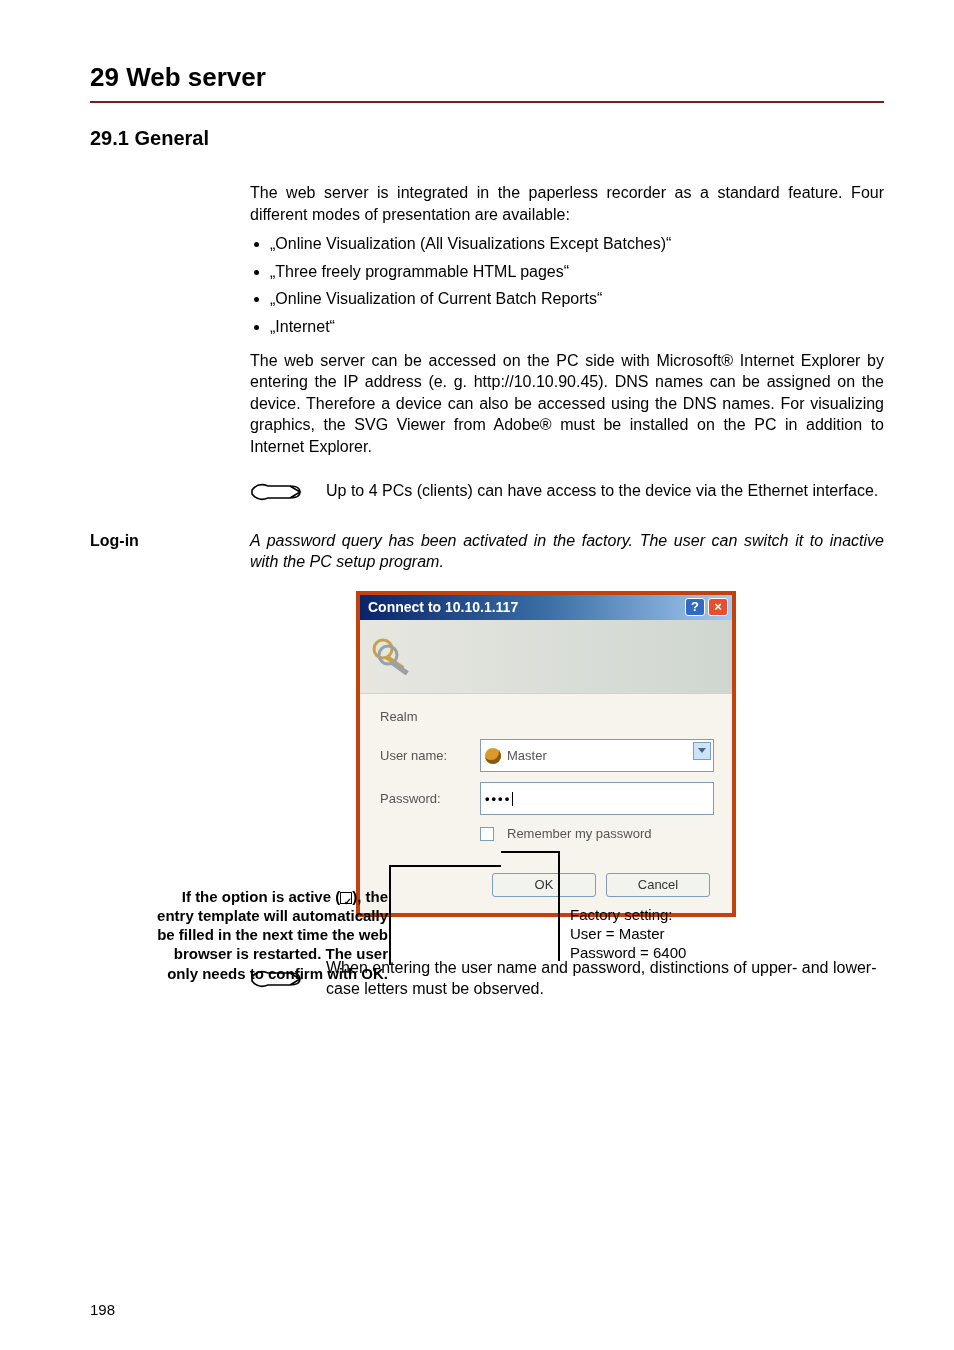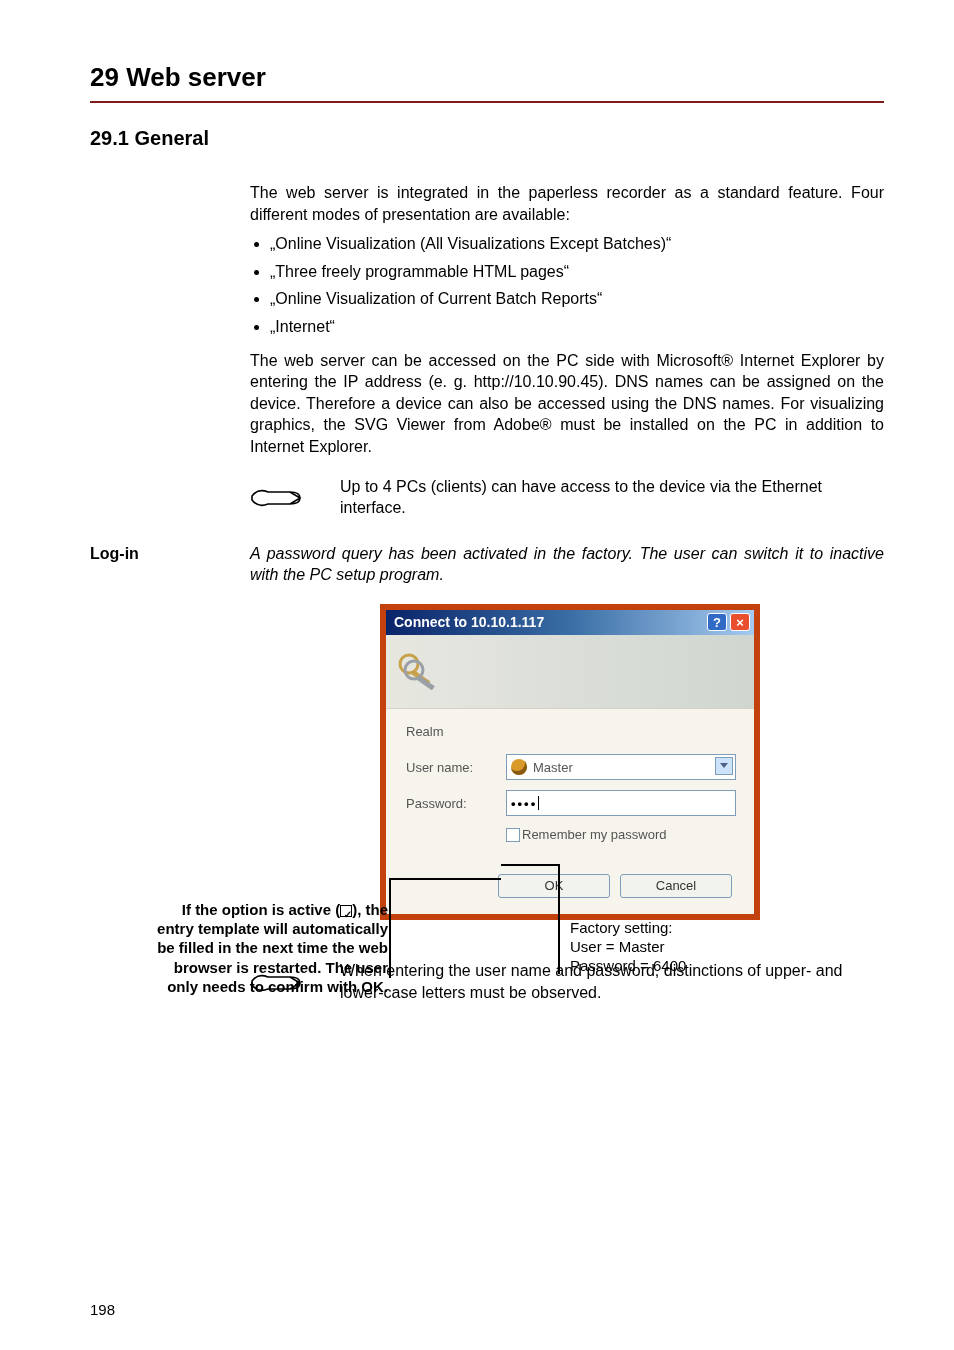--- a/index.html
+++ b/index.html
@@ -34,46 +34,46 @@
   ul.bullets {
     list-style: disc;
     margin: 8px 0 12px 0;
     padding-left: 20px;
   }
   ul.bullets li { margin-bottom: 6px; }
   .note-row {
     display: flex;
     align-items: center;
     margin: 18px 0 24px 160px;
-    gap: 38px;
+    gap: 24px;
   }
   .hand-icon svg { display:block; }
   .sidehead-row {
     display: flex;
     margin-top: 6px;
     justify-content: space-between;
   }
   .sidehead {
     width: 160px;
     flex: 0 0 160px;
     font-weight: bold;
   }
   .sidehead-body { flex: 1; text-align: justify; font-style: italic; }
   .dialog-wrap {
     position: relative;
     margin: 18px 0 0 210px;
     width: 460px;
   }
   .dialog {
     width: 380px;
-    border: 6px solid #c2410c;
+    border: 4px solid #c2410c;
     background: #f6f4ec;
     font-family: Tahoma, Arial, sans-serif;
     font-size: 13px;
-    margin-left: 80px;
+    margin-left: 56px;
   }
   .dlg-title {
     display: flex;
     align-items: center;
     justify-content: space-between;
     color: #fff;
     background: linear-gradient(90deg,#0a246a,#3a6ea5 50%,#a6caf0);
     padding: 3px 4px 3px 8px;
     font-weight: bold;
     font-size: 14px;
@@ -90,47 +90,47 @@
   .dlg-banner {
     height: 74px;
     background: linear-gradient(90deg,#e7e7e0,#cfd6d0);
     display:flex; align-items:center; padding-left:10px;
     border-bottom:1px solid #d6d3c6;
   }
   .dlg-body { padding: 14px 18px 16px 20px; color:#555; }
   .dlg-row { display:flex; align-items:center; margin:10px 0; }
   .dlg-label { width:100px; }
   .dlg-field {
-    flex:1; height:26px; border:1px solid #7f9db9; background:#fff;
+    flex:1; height:33px; border:1px solid #7f9db9; background:#fff;
     display:flex; align-items:center; padding:8px 4px; position:relative;
     font-size:13px;
   }
   .dlg-field.combo::after {
     content:""; position:absolute; right:2px; top:2px; width:16px; height:16px;
     background:#cde3fb; border:1px solid #7f9db9;
   }
   .dlg-field.combo .chev {
     position:absolute; right:7px; top:8px; width:0; height:0;
     border-left:4px solid transparent; border-right:4px solid transparent;
     border-top:5px solid #4d6185; z-index:2;
   }
   .user-icon {
     width:16px; height:16px; border-radius:50%;
     background:#d99a2b; margin-right:6px;
     box-shadow: inset -2px -4px 0 #8a5a10;
   }
   .pwd-dots { letter-spacing:2px; font-weight:bold; color:#000; }
   .cursor { display:inline-block; width:1px; height:14px; background:#000; vertical-align:middle; margin-left:1px;}
-  .chk-row { margin-left:100px; display:flex; align-items:center; gap:2px; position:relative;}
+  .chk-row { margin-left:100px; display:flex; align-items:center; gap:13px; position:relative;}
   .chkbox {
     width:14px; height:14px; border:1px solid #7f9db9; background:#fff;
   }
   .dlg-buttons { margin-top:30px; display:flex; justify-content:flex-end; gap:10px; padding-right:4px;}
   .winbtn {
-    width:112px; height:24px; border:1px solid #7f9db9; border-radius:3px;
+    width:104px; height:24px; border:1px solid #7f9db9; border-radius:3px;
     background:#f3f3ee; font-size:13px; color:#333;
     display:flex; align-items:center; justify-content:center;
   }
   .callout-left {
     position:absolute;
     left:-150px;
     top:296px;
     width:238px;
     text-align:right;
     font-size:15px;

